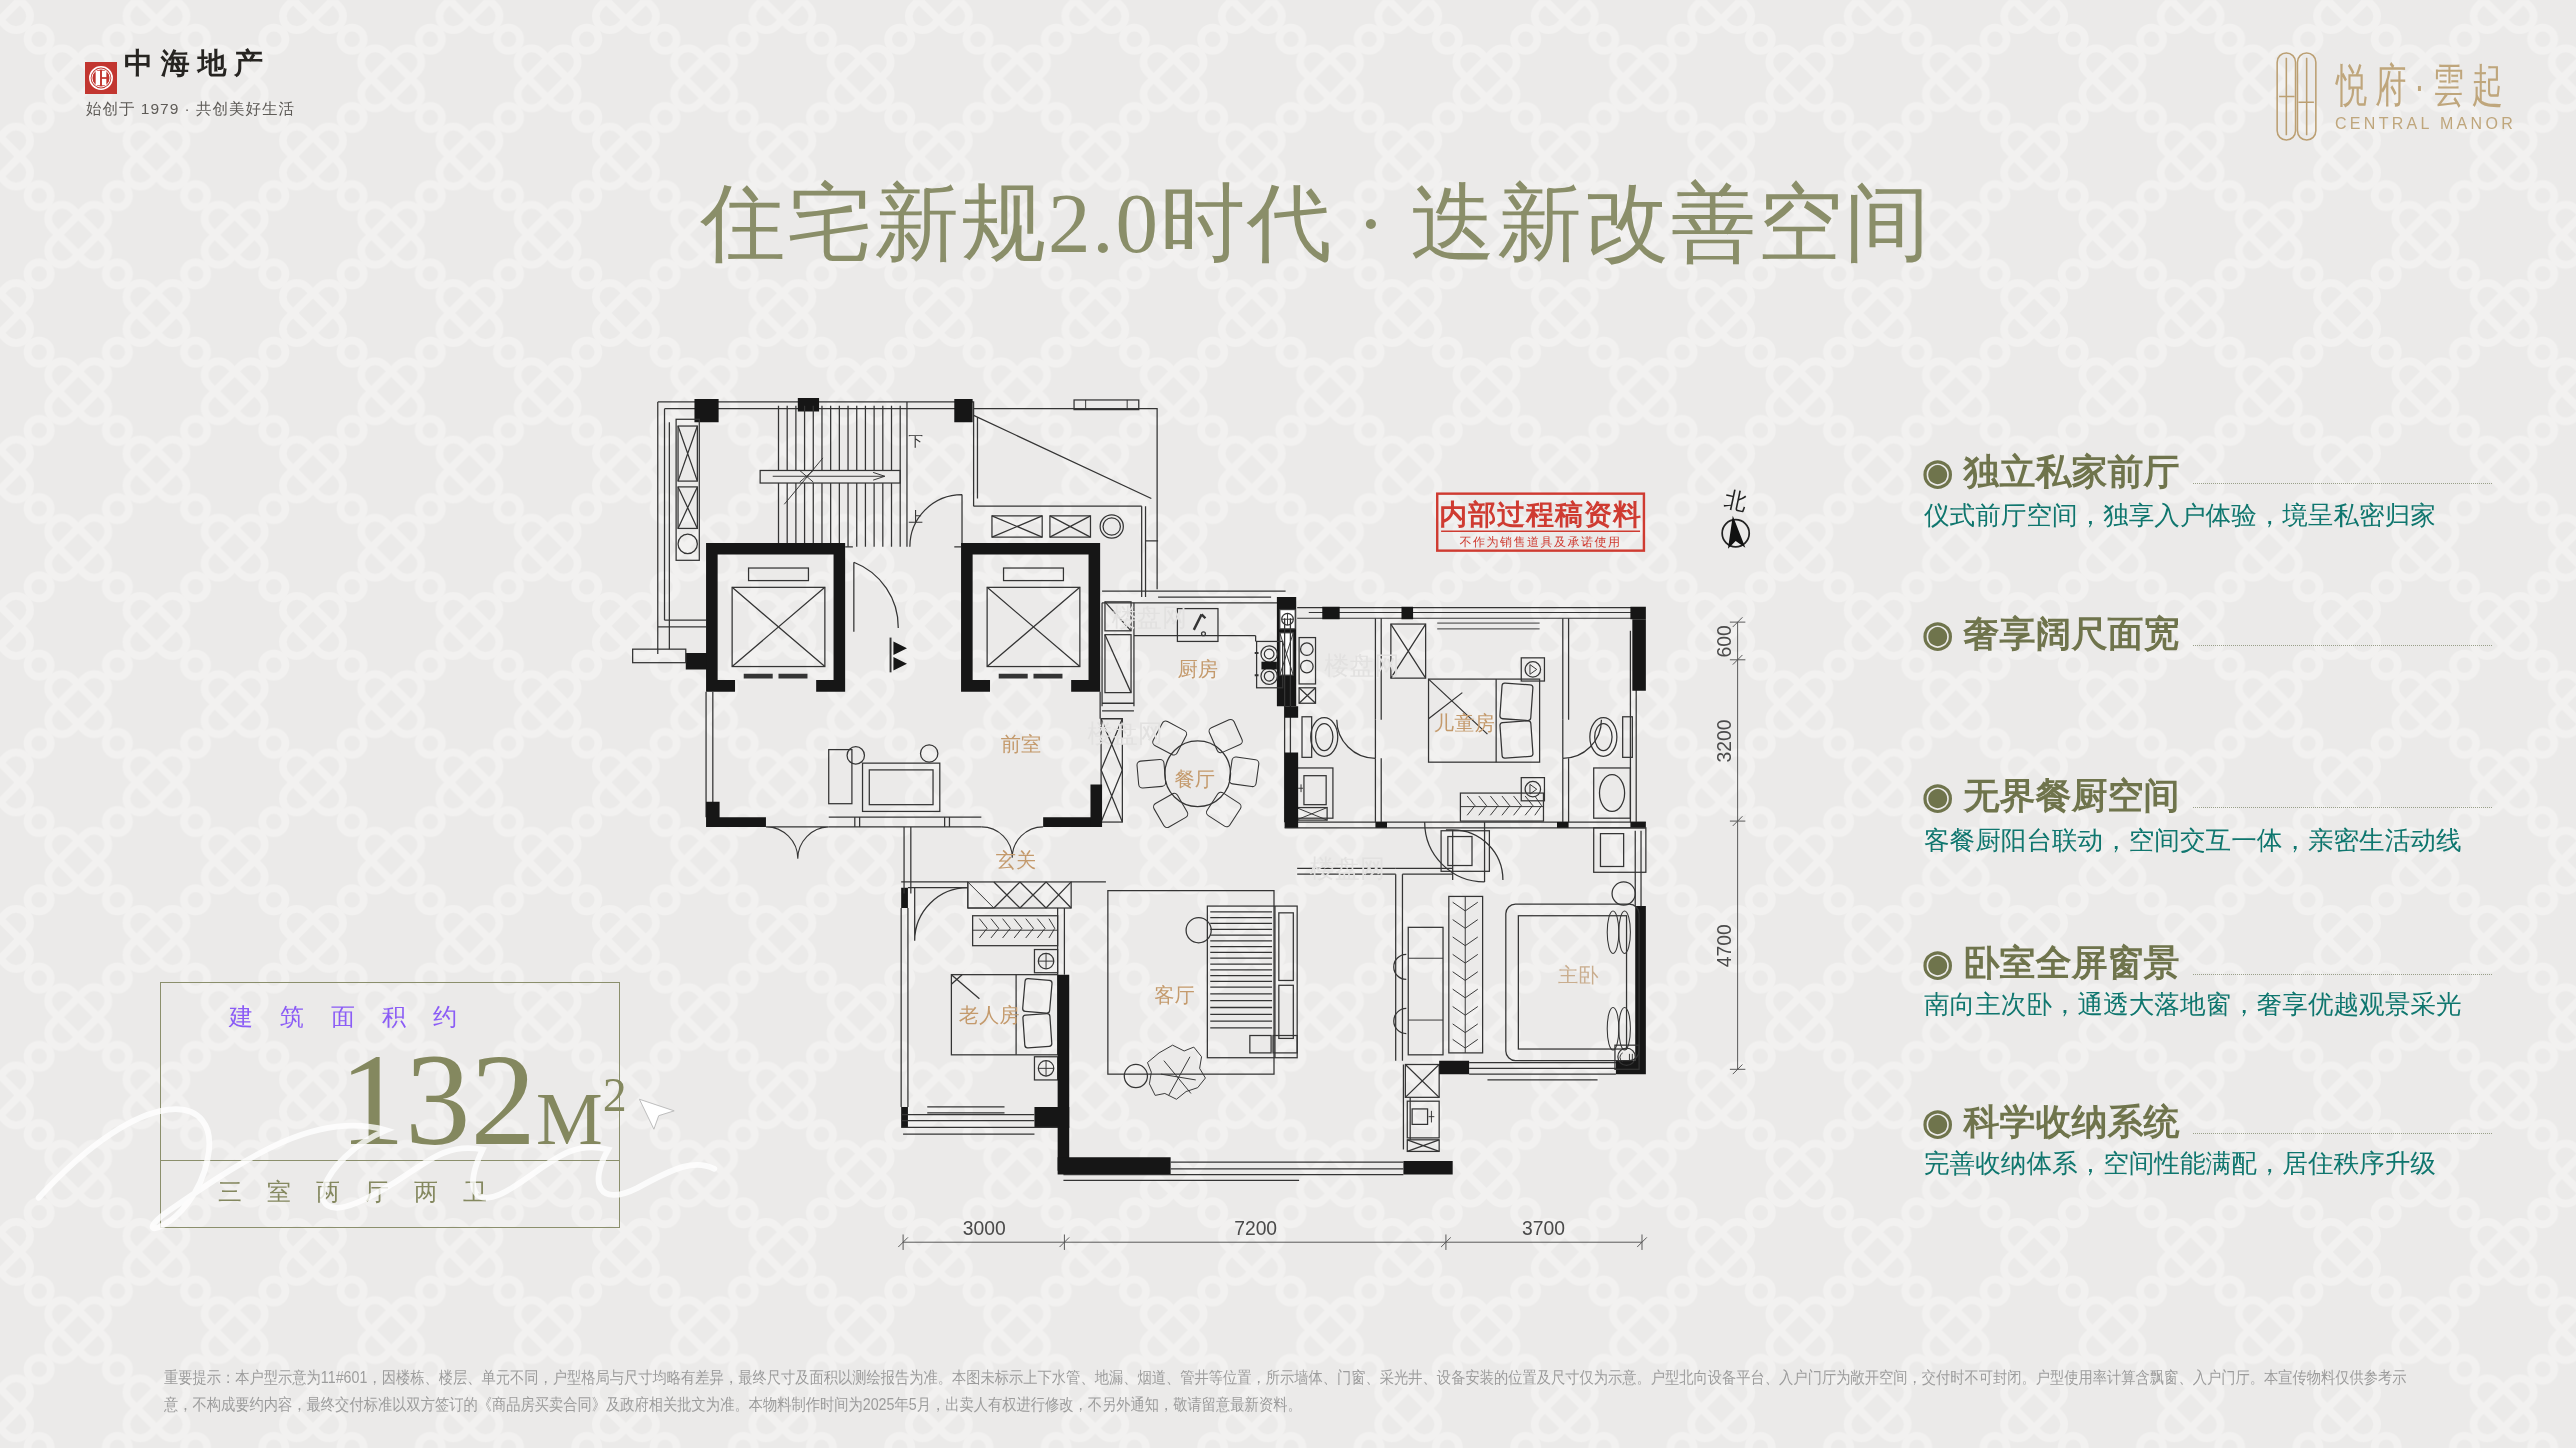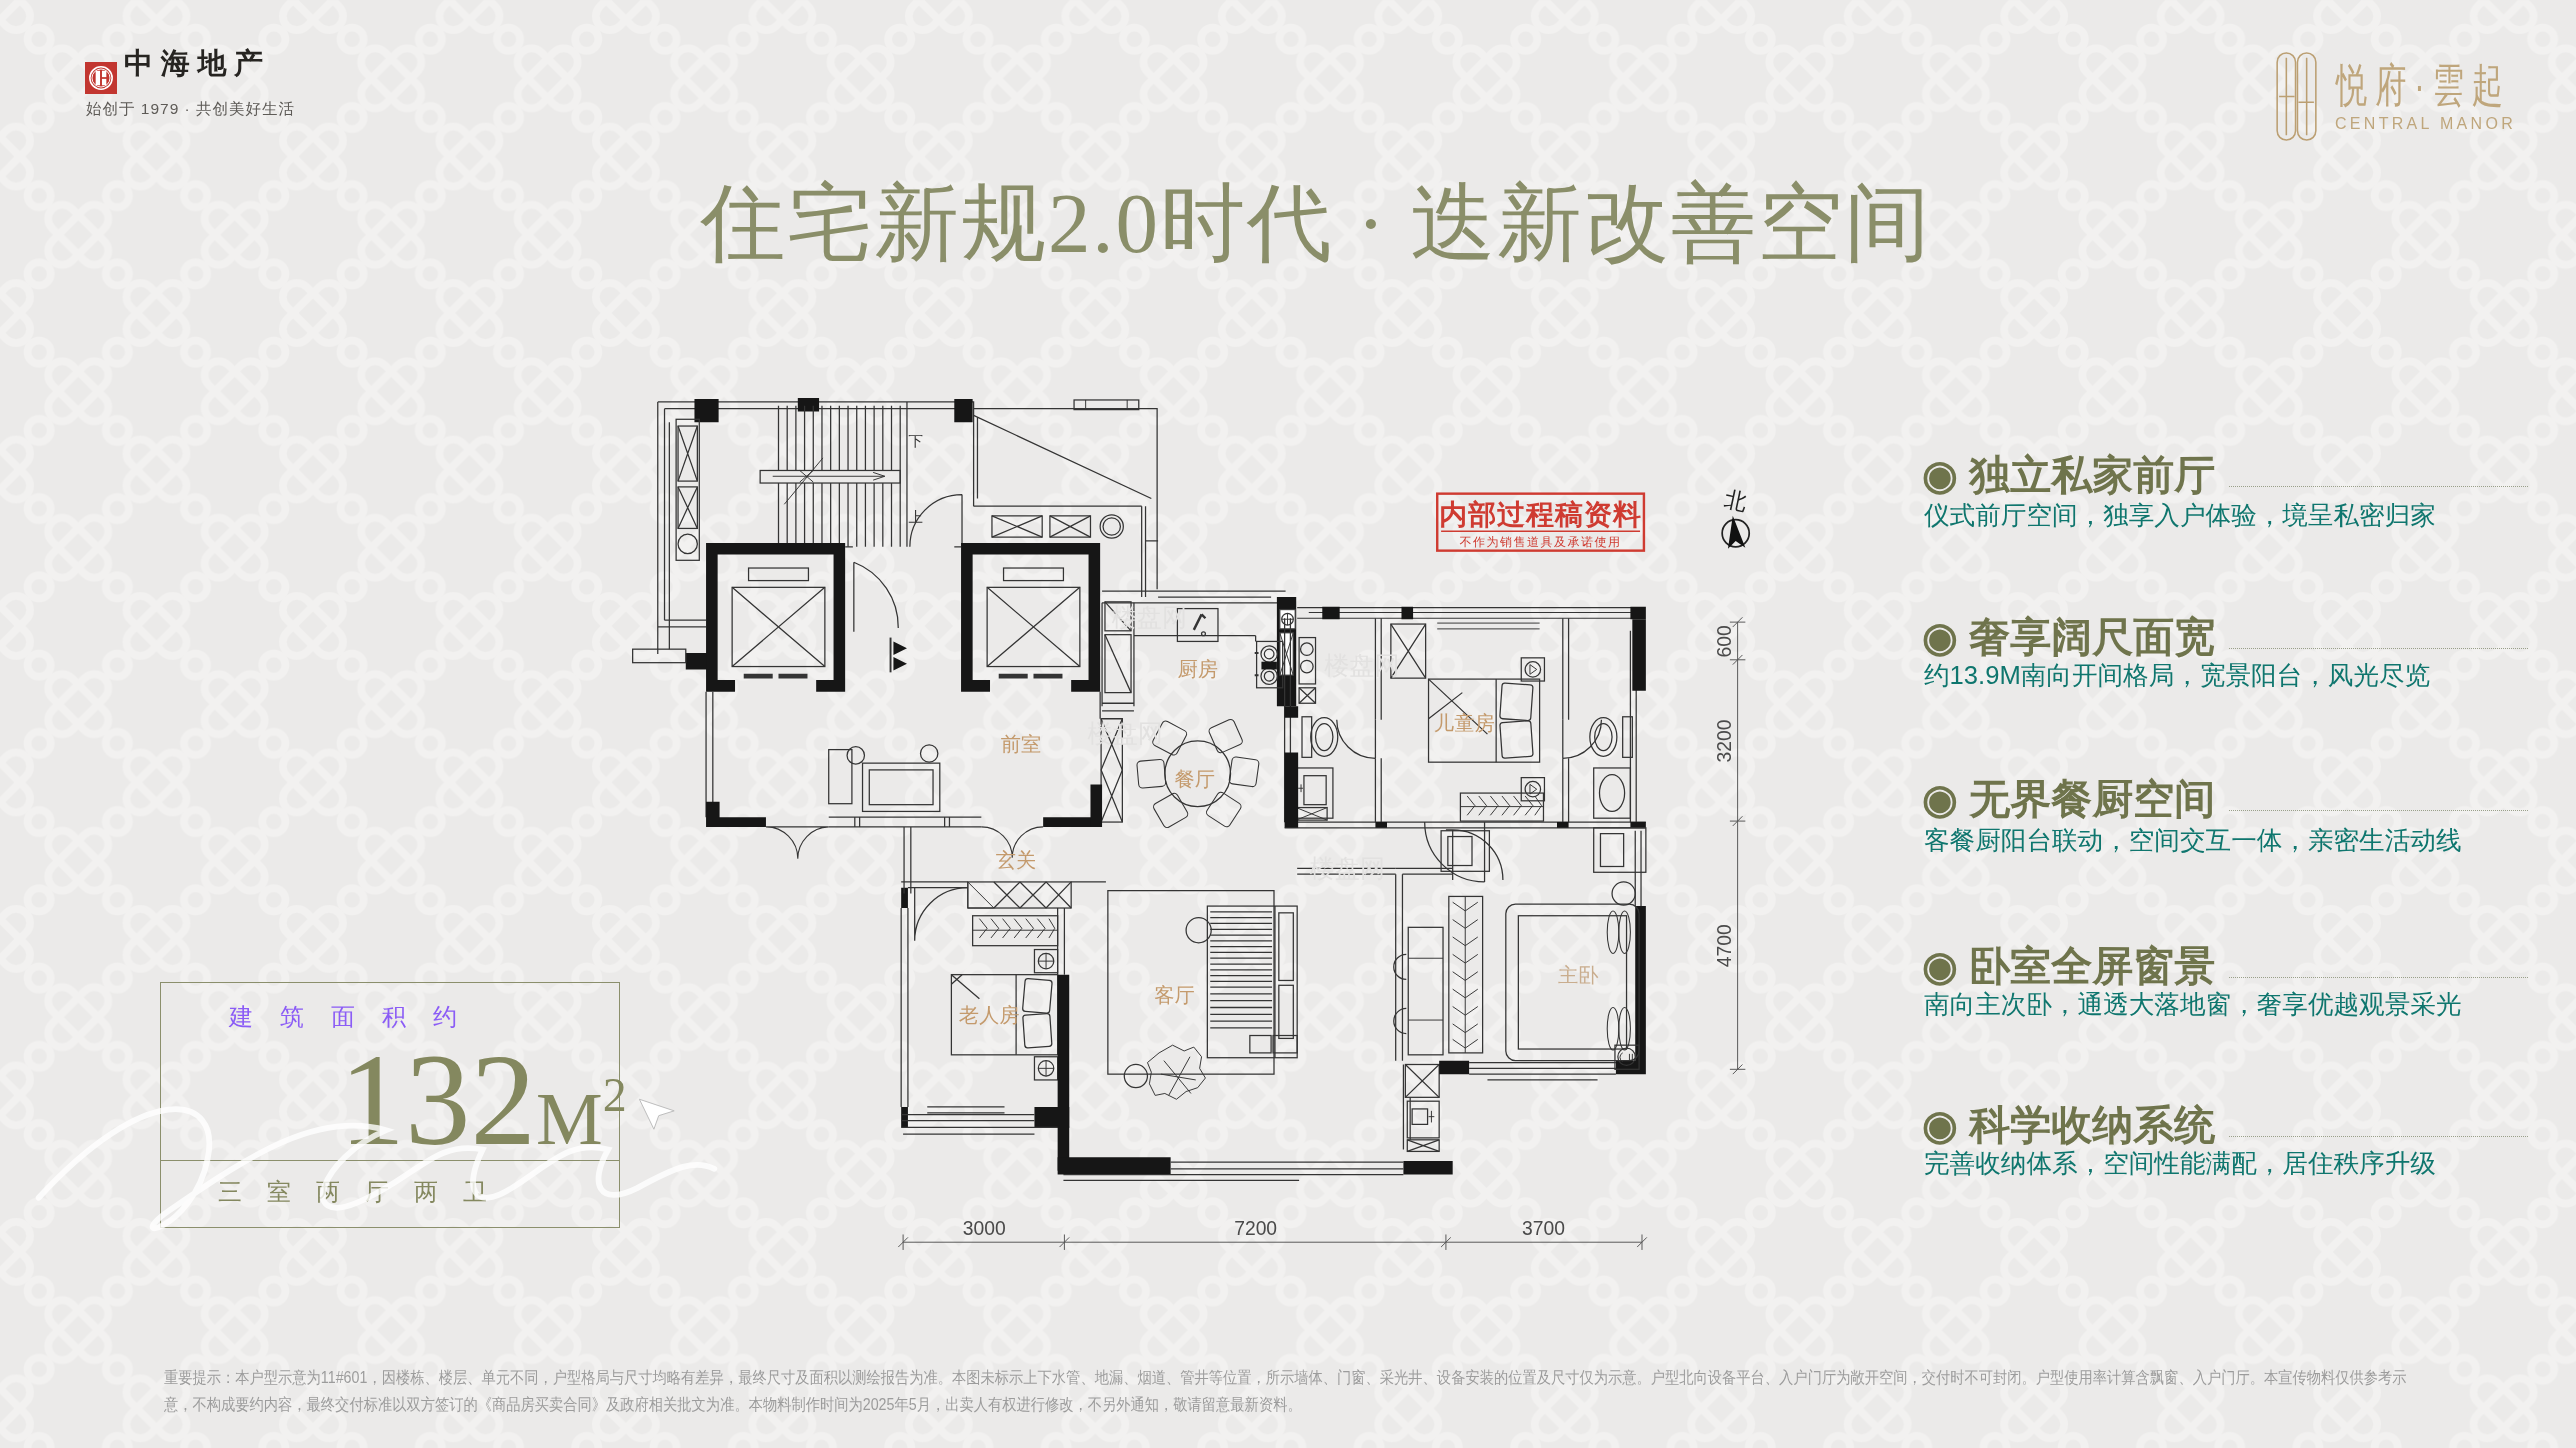--- a/index.html
+++ b/index.html
@@ -10,21 +10,21 @@
 .cnserif{font-family:"Liberation Serif", serif;}
 .lg-cn{left:124px;top:44px;font-size:29px;font-weight:bold;color:#262421;letter-spacing:7.7px;}
 .lg-sub{left:86px;top:99px;font-size:15.5px;color:#5d5a56;letter-spacing:1px;}
 .gold-cn{left:2336px;top:55px;font-size:46px;color:#bfa67c;letter-spacing:11.6px;white-space:nowrap;transform:scaleX(0.68);transform-origin:0 0;}
 .gold-en{left:2335px;top:115px;font-size:16px;color:#bfa67c;letter-spacing:3.3px;white-space:nowrap;}
 .ibox{left:160px;top:982px;width:458px;height:244px;border:1.9px solid #8b8f6c;}
 .ibox .l1{position:absolute;left:68px;top:18.4px;font-size:24px;color:#8b5cf6;letter-spacing:27px;white-space:nowrap;}
 .ibox .big{position:absolute;left:0;top:39px;width:100%;text-align:center;color:#84885f;}
 .ibox .hr{position:absolute;left:0px;top:177px;width:100%;height:0;border-top:1.9px solid #8b8f6c;}
 .ibox .l2{position:absolute;left:57px;top:193px;font-size:24px;color:#84885f;letter-spacing:25px;white-space:nowrap;}
-.ft{position:absolute;left:1922px;width:541px;font-size:41px;color:#6f744c;font-weight:bold;white-space:nowrap;text-align:right;}
+.ft{position:absolute;left:1922px;width:541px;font-size:36px;color:#6f744c;font-weight:bold;white-space:nowrap;text-align:right;}
 .fd{position:absolute;left:1924px;width:599px;font-size:25.6px;color:#0f766e;white-space:nowrap;}
 .dots{display:inline-block;vertical-align:middle;margin-left:13.5px;height:17.4px;border-bottom:1.9px dotted #9aa08a;}
 .disc{left:164px;top:1364px;width:2415px;font-size:16.4px;line-height:27px;color:#9c9c9c;white-space:nowrap;transform:scaleX(0.87);transform-origin:0 0;}
 </style>
 </head>
 <body>
 <div class="page">
 
 <svg class="bg" width="2576" height="1449" xmlns="http://www.w3.org/2000/svg" viewBox="0 0 2667 1500">
 <defs>
@@ -91,21 +91,20 @@
 <svg class="abs" style="left:29px;top:1024px" width="695" height="251" xmlns="http://www.w3.org/2000/svg" viewBox="0 0 720 260">
 <path d="M10 180 C 120 60, 200 70, 185 140 C 170 215, 90 230, 150 190 C 230 135, 300 90, 370 110 C 300 140, 280 210, 340 185 C 400 160, 420 120, 470 130 C 450 170, 460 195, 500 170 C 540 145, 560 120, 600 130 C 580 165, 590 190, 630 170 C 670 148, 690 140, 710 150" fill="none" stroke="#ffffff" stroke-width="6" stroke-linecap="round" opacity="0.8"></path>
 </svg>
 
 <div class="abs ft" style="top:448px">◉ 独立私家前厅<span class="dots" style="width:299px"></span></div>
 
 <div class="abs fd" style="top:498px">仪式前厅空间，独享入户体验，境呈私密归家</div>
 
 <div class="abs ft" style="top:610px">◉ 奢享阔尺面宽<span class="dots" style="width:299px"></span></div>
 
-<div class="abs fd" style="top:658px">约13.9M南向开间格局，宽景阳台，风光尽览</div>
 
 <div class="abs ft" style="top:772px">◉ 无界餐厨空间<span class="dots" style="width:299px"></span></div>
 
 <div class="abs fd" style="top:823px">客餐厨阳台联动，空间交互一体，亲密生活动线</div>
 
 <div class="abs fd" style="top:987px">南向主次卧，通透大落地窗，奢享优越观景采光</div>
 
 <div class="abs ft" style="top:939px">◉ 卧室全屏窗景<span class="dots" style="width:299px"></span></div>
 
 <div class="abs ft" style="top:1098px">◉ 科学收纳系统<span class="dots" style="width:299px"></span></div>

